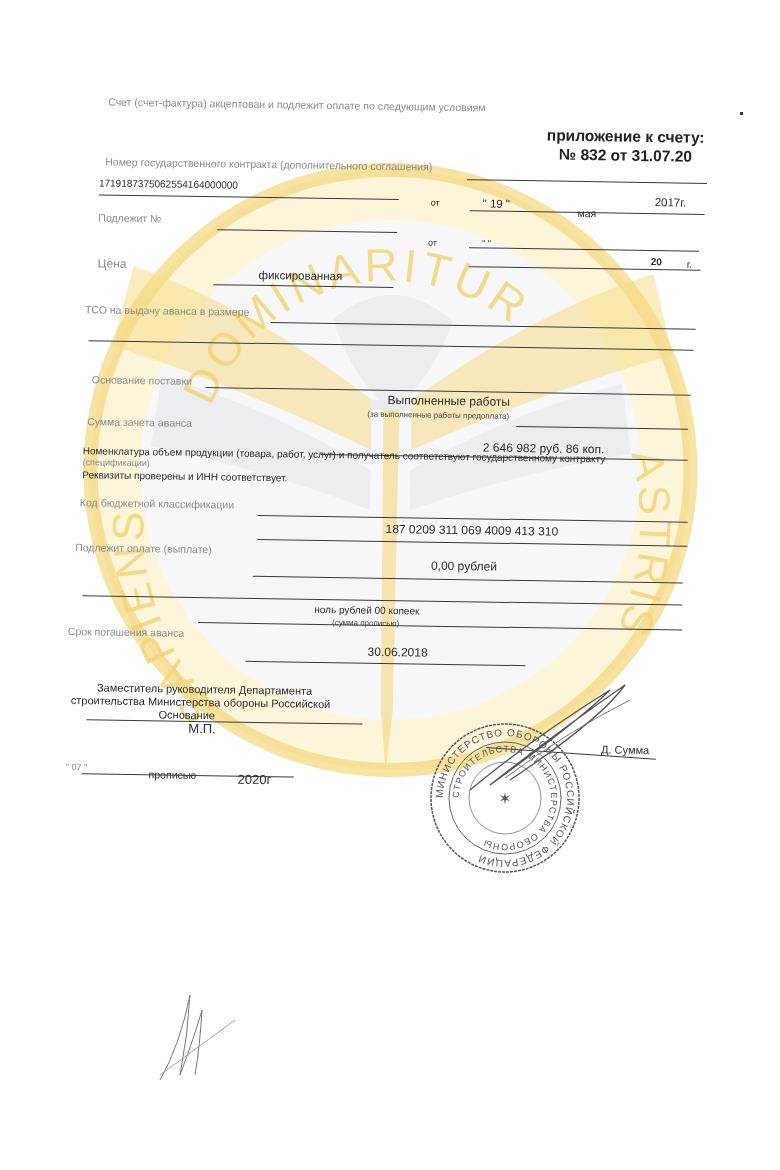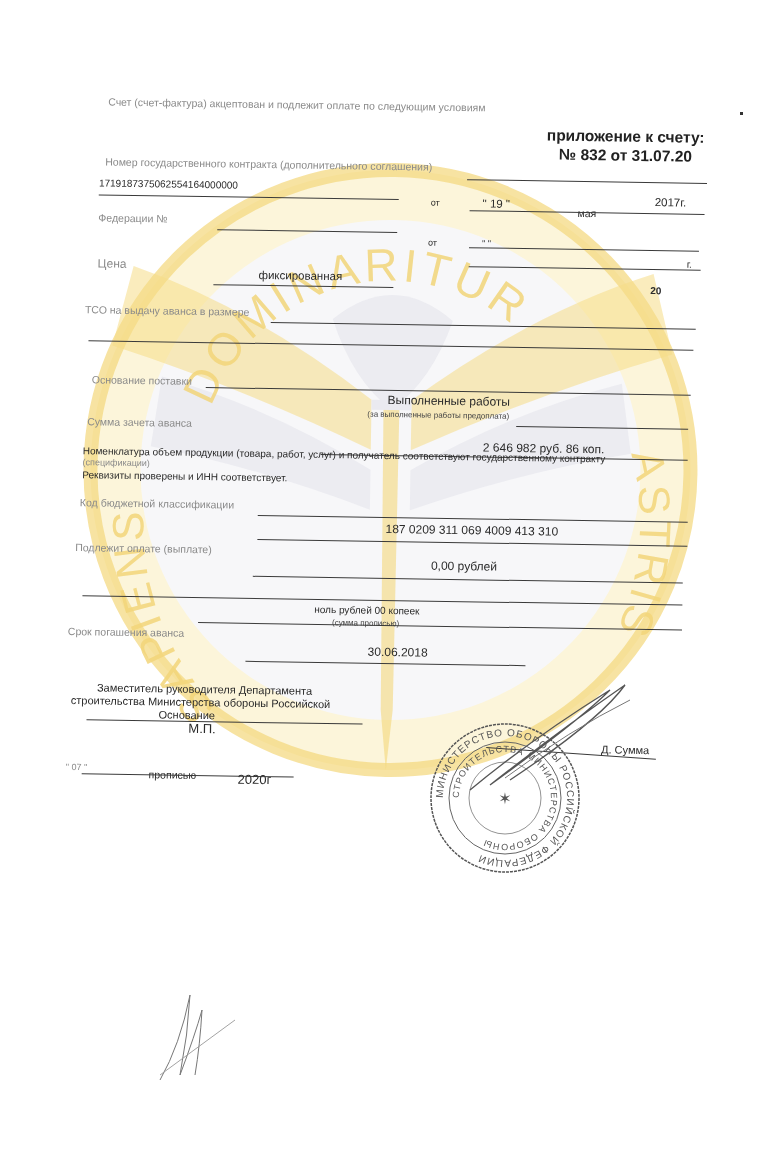--- a/index.html
+++ b/index.html
@@ -62,26 +62,26 @@
   <div class="t faint" style="left:100px;top:160px;">Номер государственного контракта (дополнительного соглашения)</div>
   <div class="ln" style="left:462px;top:178px;width:240px;"></div>
   <div class="t" style="left:94px;top:182px;font-size:10px;">1719187375062554164000000</div>
   <div class="ln" style="left:94px;top:199px;width:300px;"></div>
   <div class="t" style="left:426px;top:196px;font-size:9px;">от</div>
   <div class="t val" style="left:478px;top:196px;">" 19 "</div>
   <div class="t val" style="left:573px;top:204px;font-size:10.5px;">мая</div>
   <div class="t val" style="left:650px;top:192px;">2017г.</div>
   <div class="ln" style="left:465px;top:209px;width:235px;"></div>
 
-  <div class="t faint" style="left:94px;top:216px;">Федерации №</div>
+  <div class="t faint" style="left:94px;top:216px;">Подлежит №</div>
   <div class="ln" style="left:213px;top:232px;width:180px;"></div>
   <div class="t" style="left:424px;top:236px;font-size:9px;">от</div>
   <div class="t val" style="left:478px;top:236px;font-size:9px;">"   "</div>
   <div class="ln" style="left:465px;top:246px;width:230px;"></div>
-  <div class="t val" style="left:647px;top:252px;font-size:10px;font-weight:bold;margin-top:29px;">20</div>
+  <div class="t val" style="left:647px;top:252px;font-size:10px;font-weight:bold;">20</div>
   <div class="t val" style="left:683px;top:254px;font-size:10px;">г.</div>
   <div class="ln" style="left:465px;top:265px;width:232px;"></div>
 
   <div class="t faint" style="left:94px;top:262px;font-size:12px;">Цена</div>
   <div class="t val" style="left:255px;top:271px;">фиксированная</div>
   <div class="ln" style="left:210px;top:287px;width:180px;"></div>
 
   <div class="t faint" style="left:82px;top:308px;">ТСО на выдачу аванса в размере</div>
   <div class="ln" style="left:268px;top:324px;width:425px;"></div>
   <div class="ln" style="left:86px;top:345px;width:605px;"></div>

